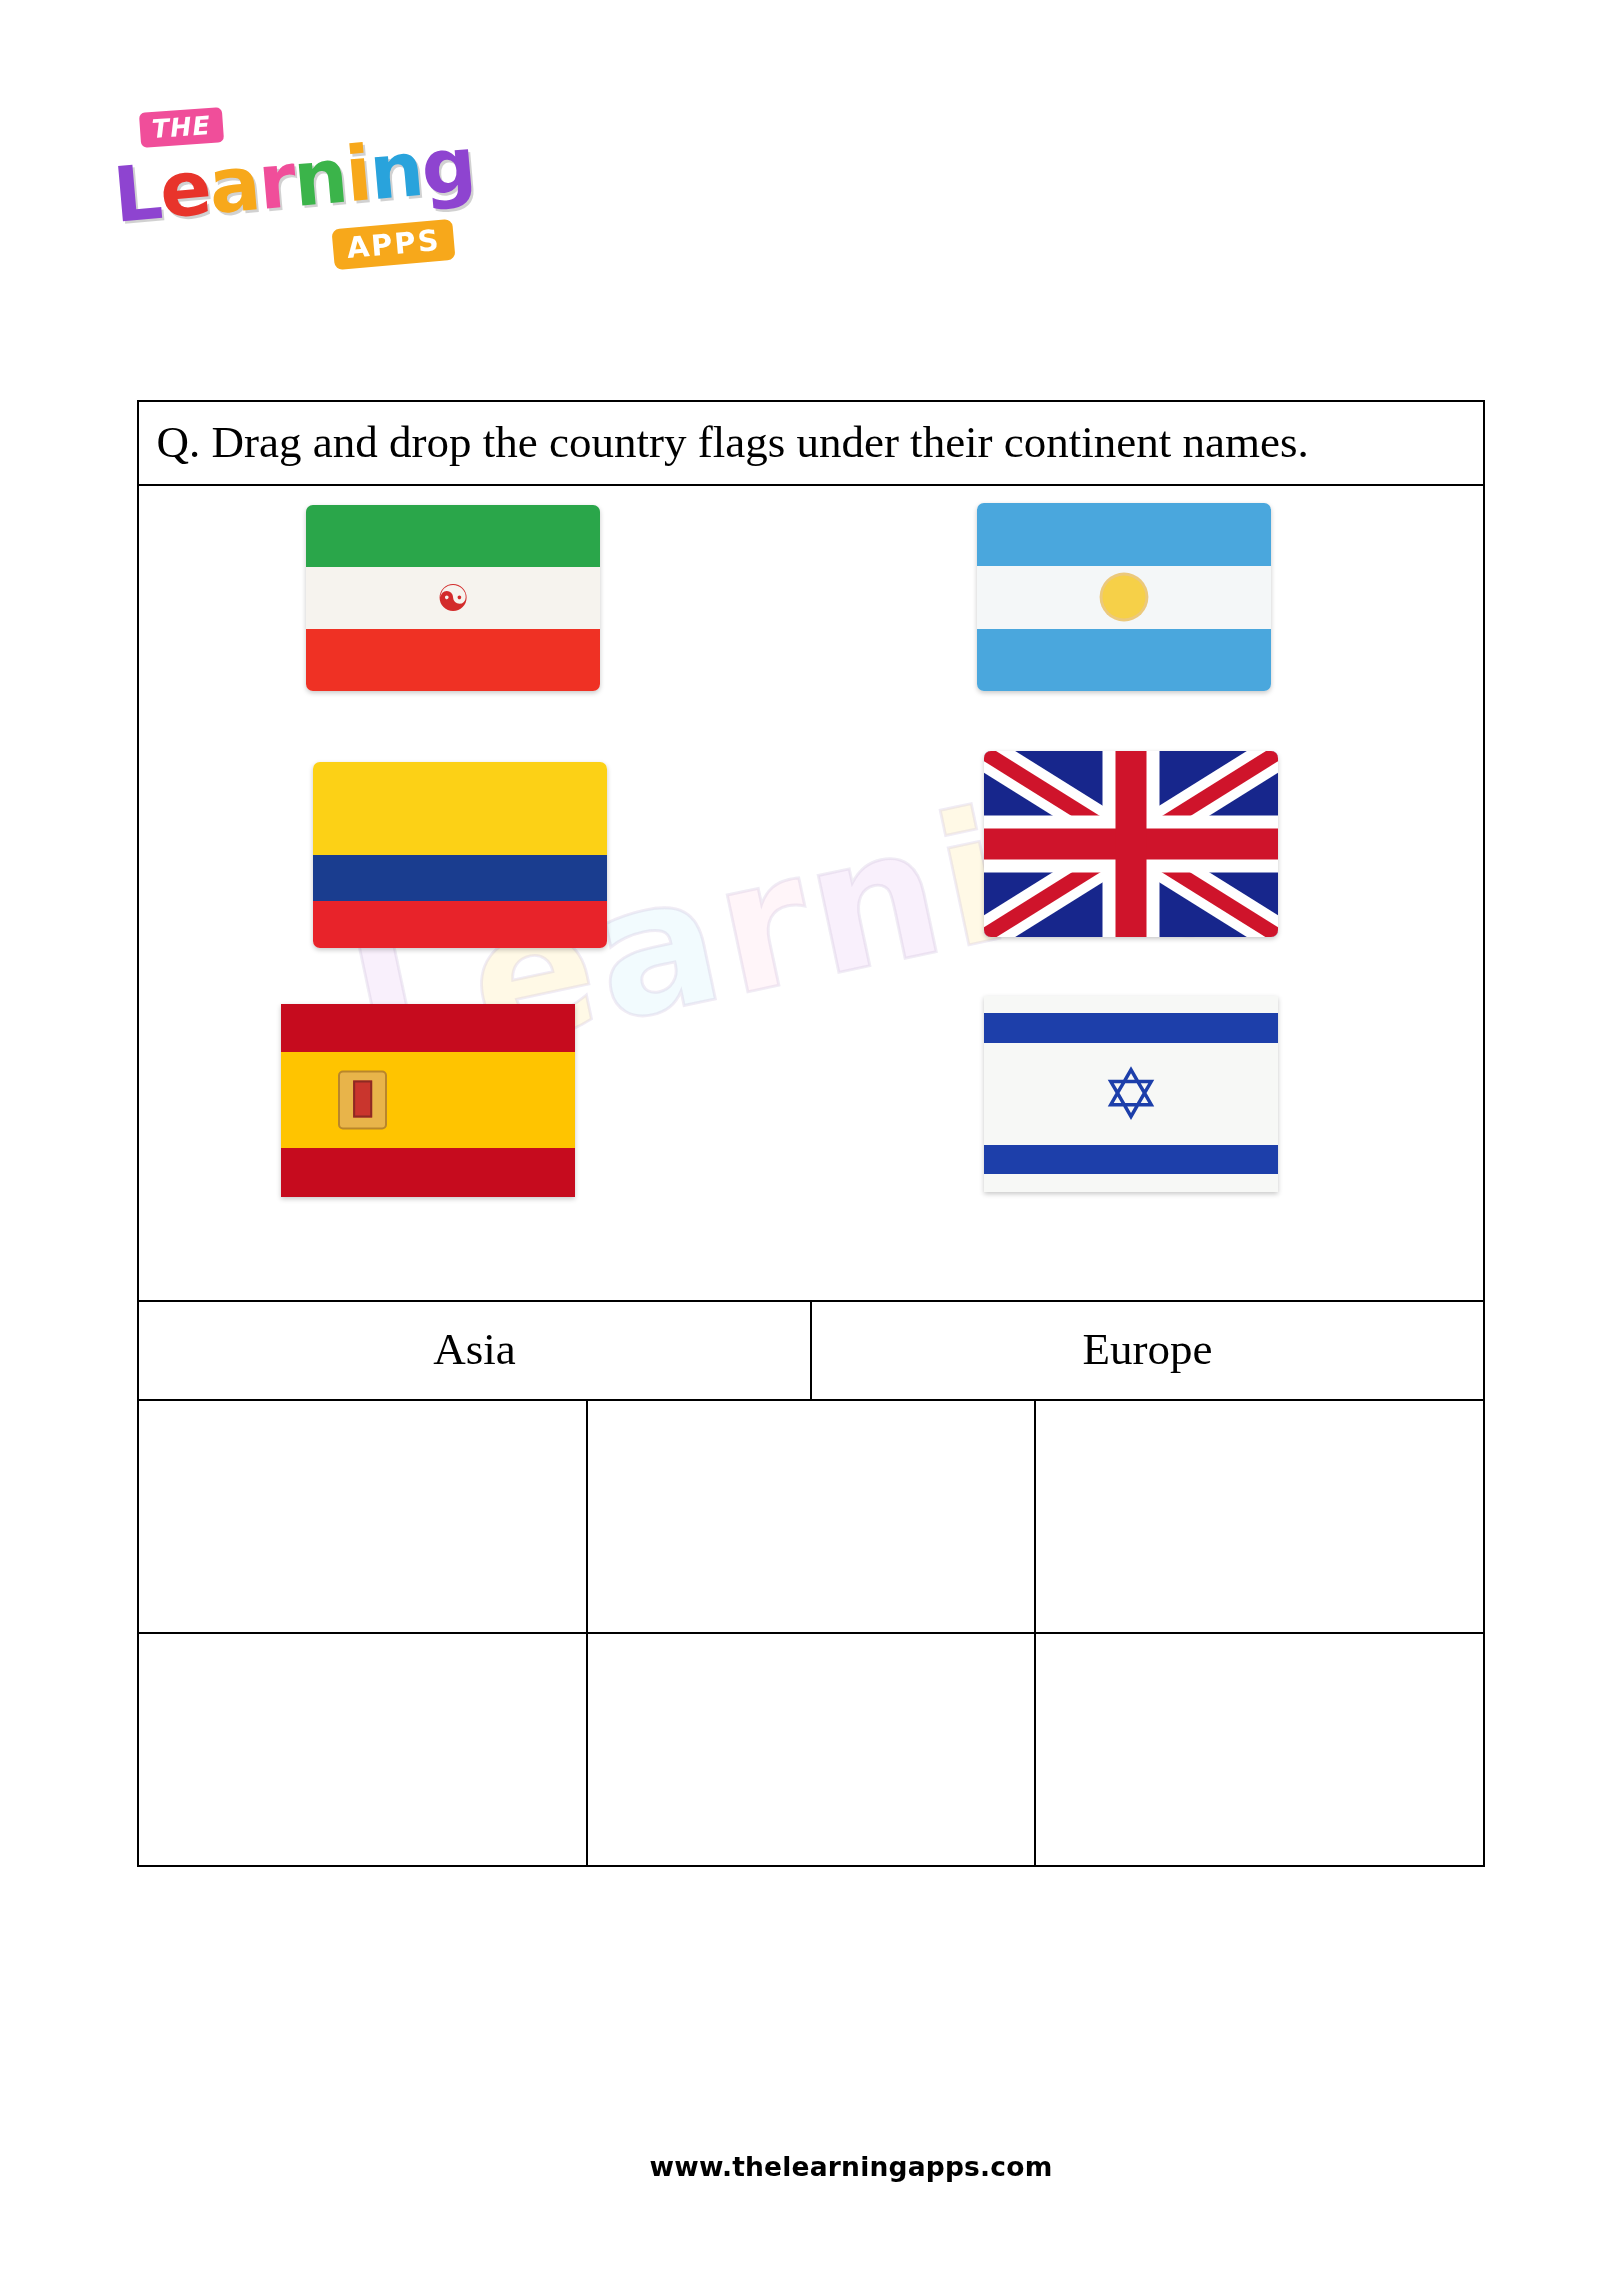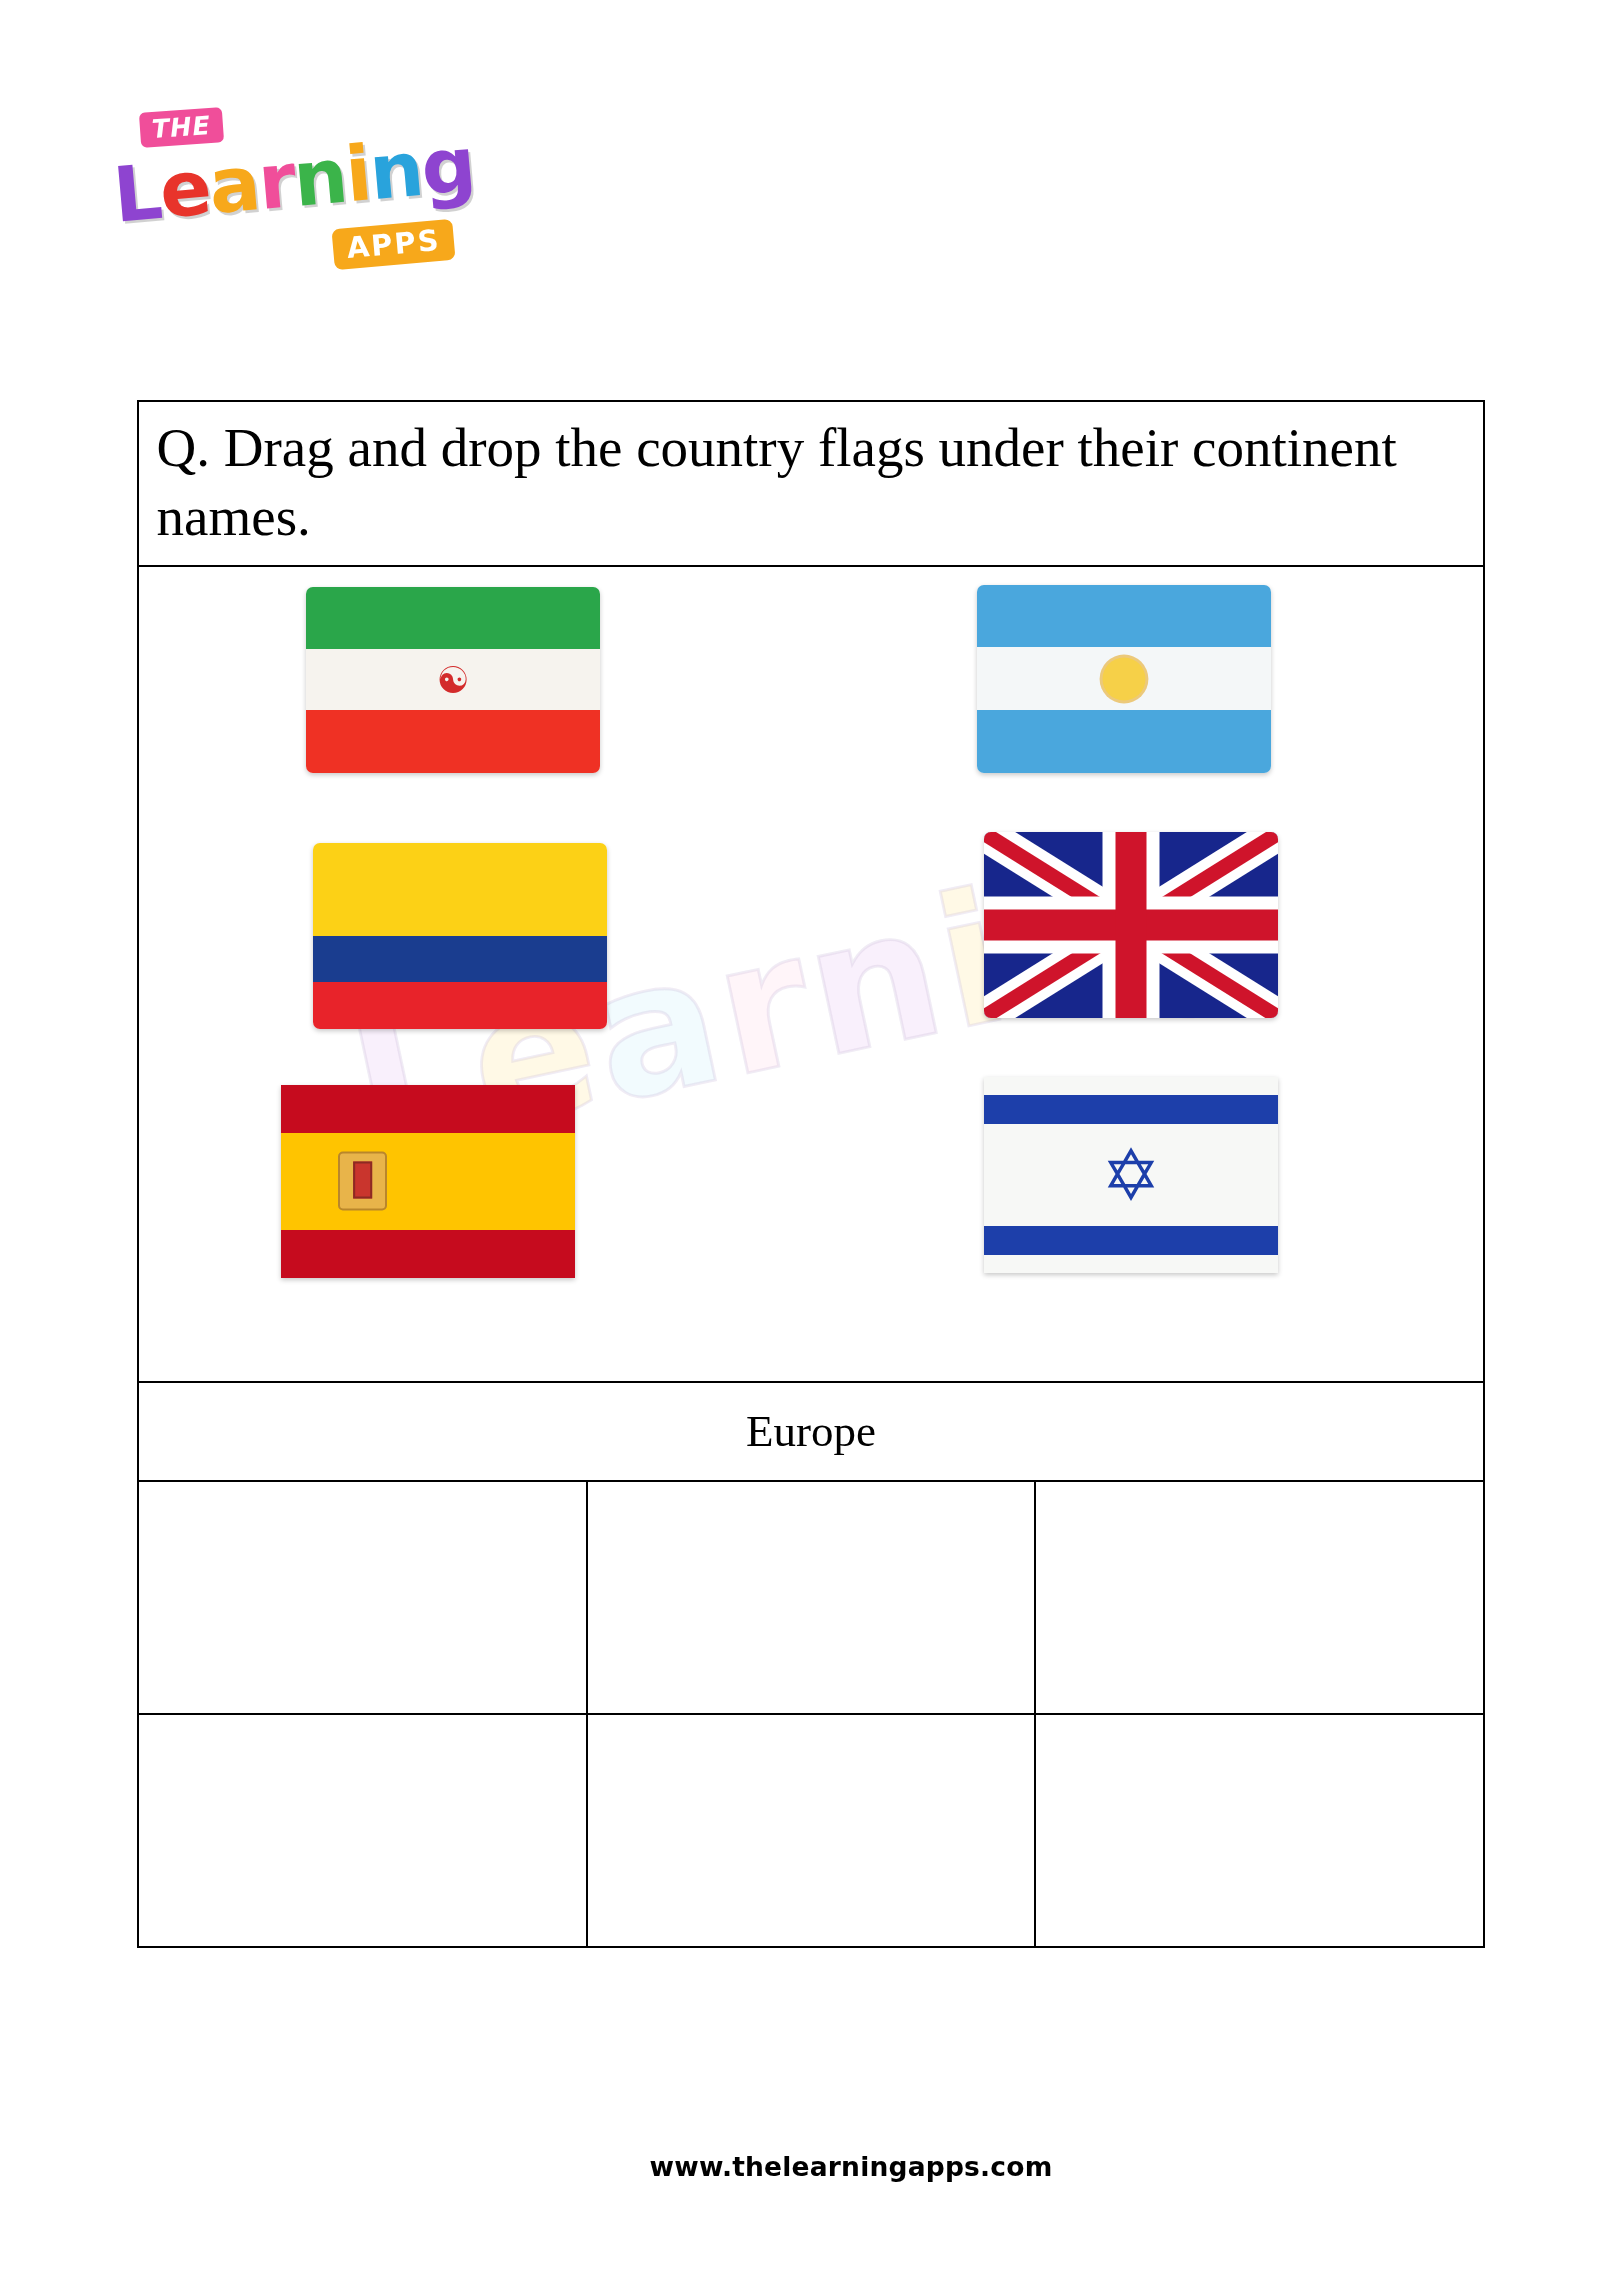--- a/index.html
+++ b/index.html
@@ -98,21 +98,21 @@
     top: 400px;
     width: 1348px;
     border: 2.9px solid #000000;
     box-sizing: border-box;
     background: transparent;
   }
 
   .question-row {
     border-bottom: 2.9px solid #000000;
     padding: 11.8px 17.6px 13.7px 17.6px;
-    font-size: 55px;
+    font-size: 45px;
     line-height: 1.25;
     color: #000000;
   }
 
   .flags-area {
     position: relative;
     height: 814px;
     border-bottom: 2.9px solid #000000;
     overflow: hidden;
   }
@@ -325,20 +325,21 @@
 
     <div class="flag sq" id="flag-israel">
       <div class="stripe-h" style="top:0;height:100%;background:#f7f8f6;"></div>
       <div class="stripe-h" style="top:9%;height:15%;background:#1d3faa;"></div>
       <div class="stripe-h" style="top:76%;height:15%;background:#1d3faa;"></div>
       <div class="star-israel">✡</div>
     </div>
   </div>
 
   <div class="continent-head">
+    <div>Asia</div>
     <div>Europe</div>
   </div>
 
   <div class="answer-row first">
     <div></div>
     <div></div>
     <div></div>
   </div>
 
   <div class="answer-row">

